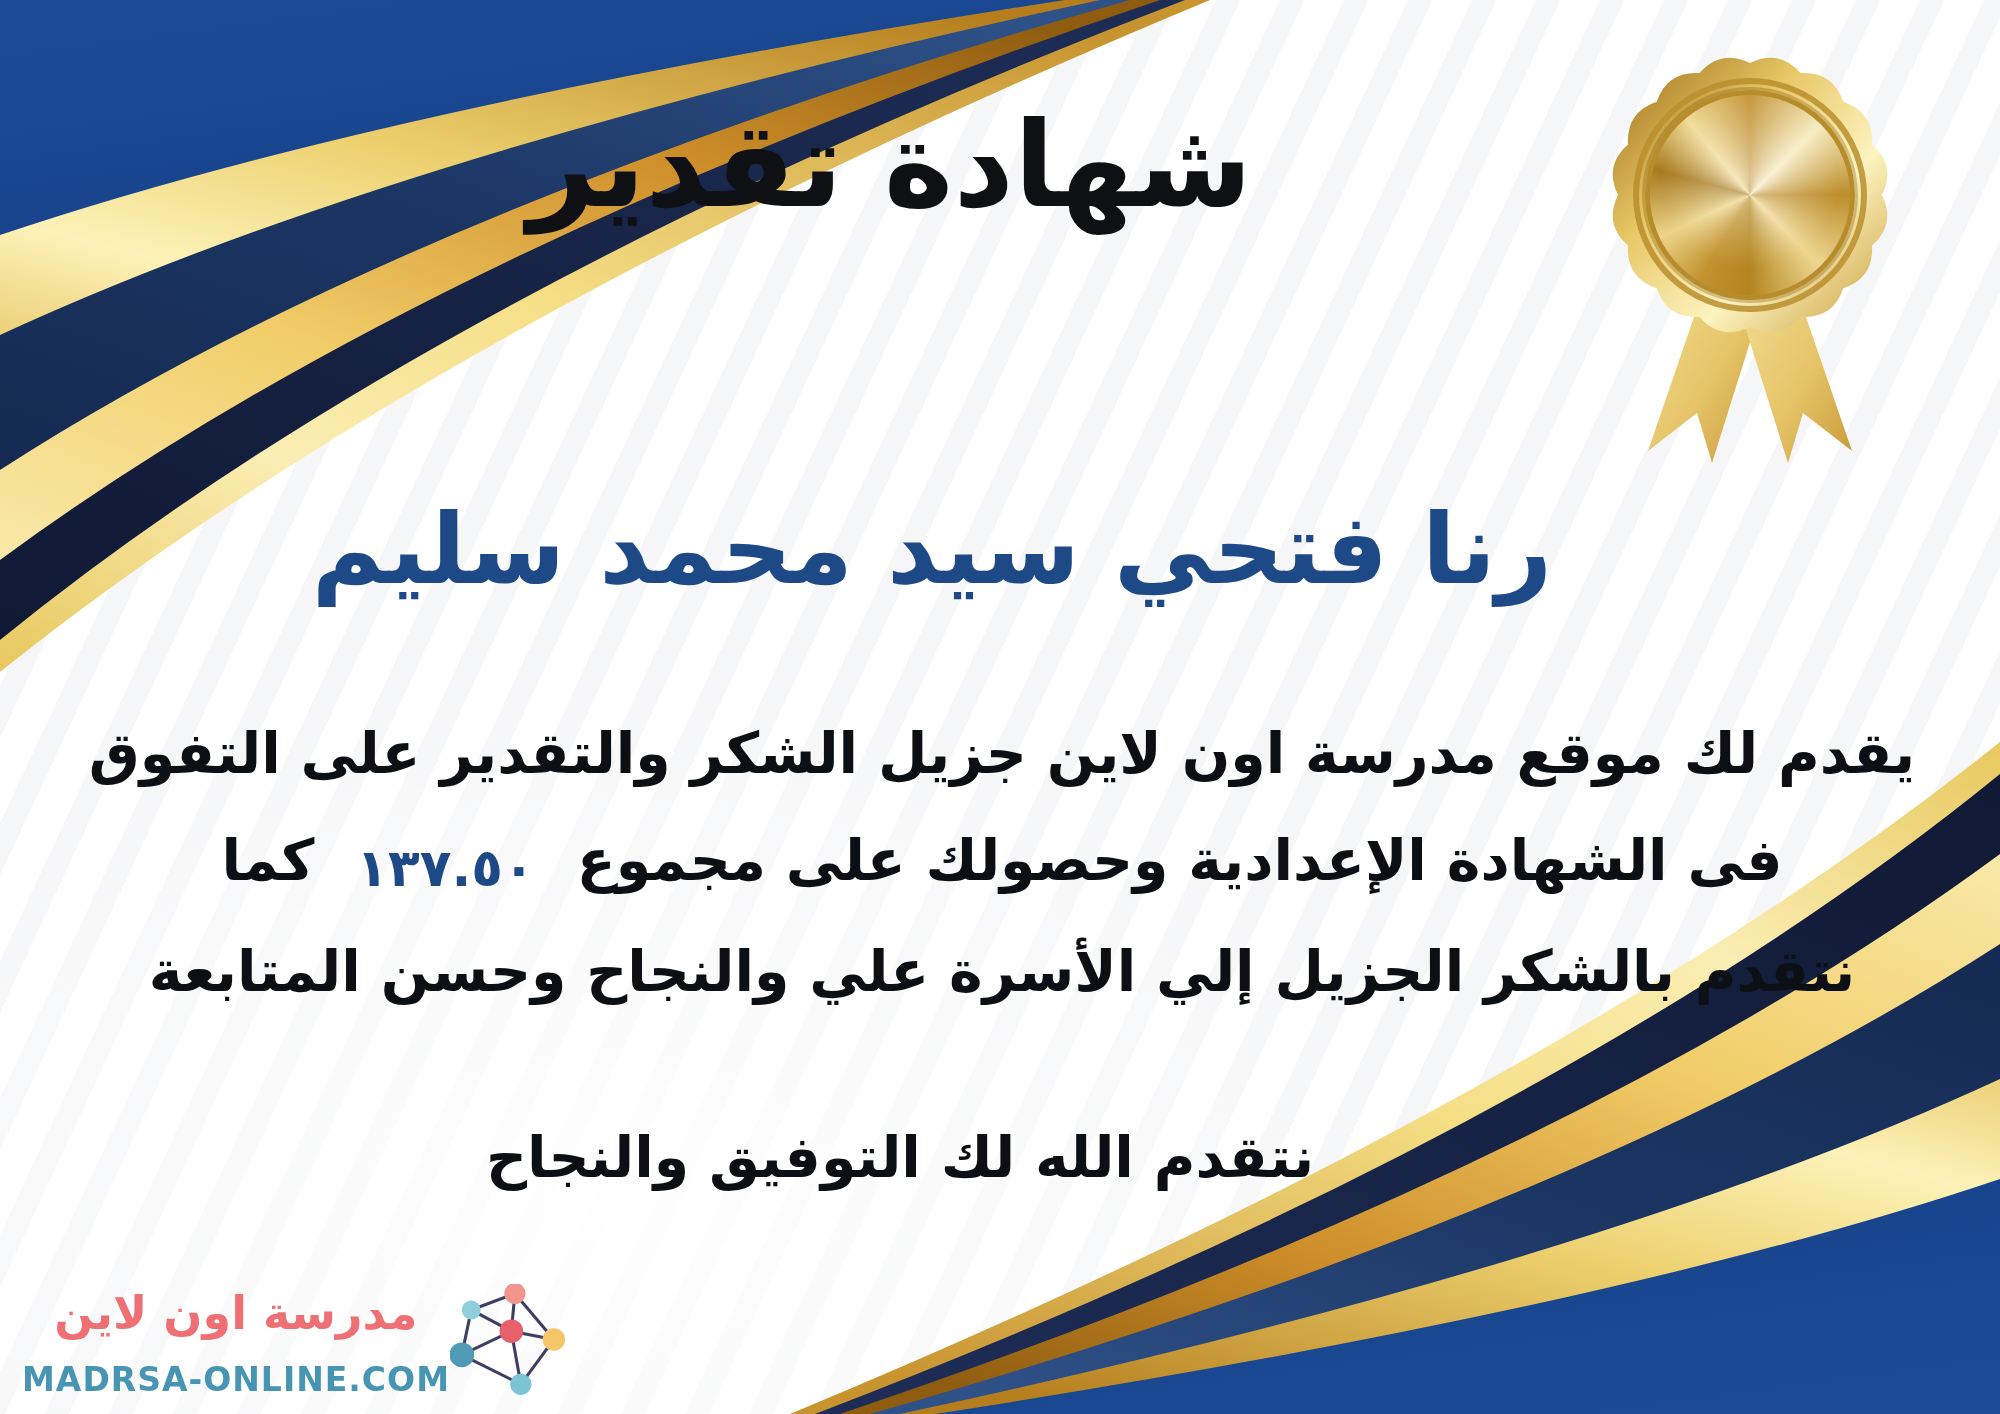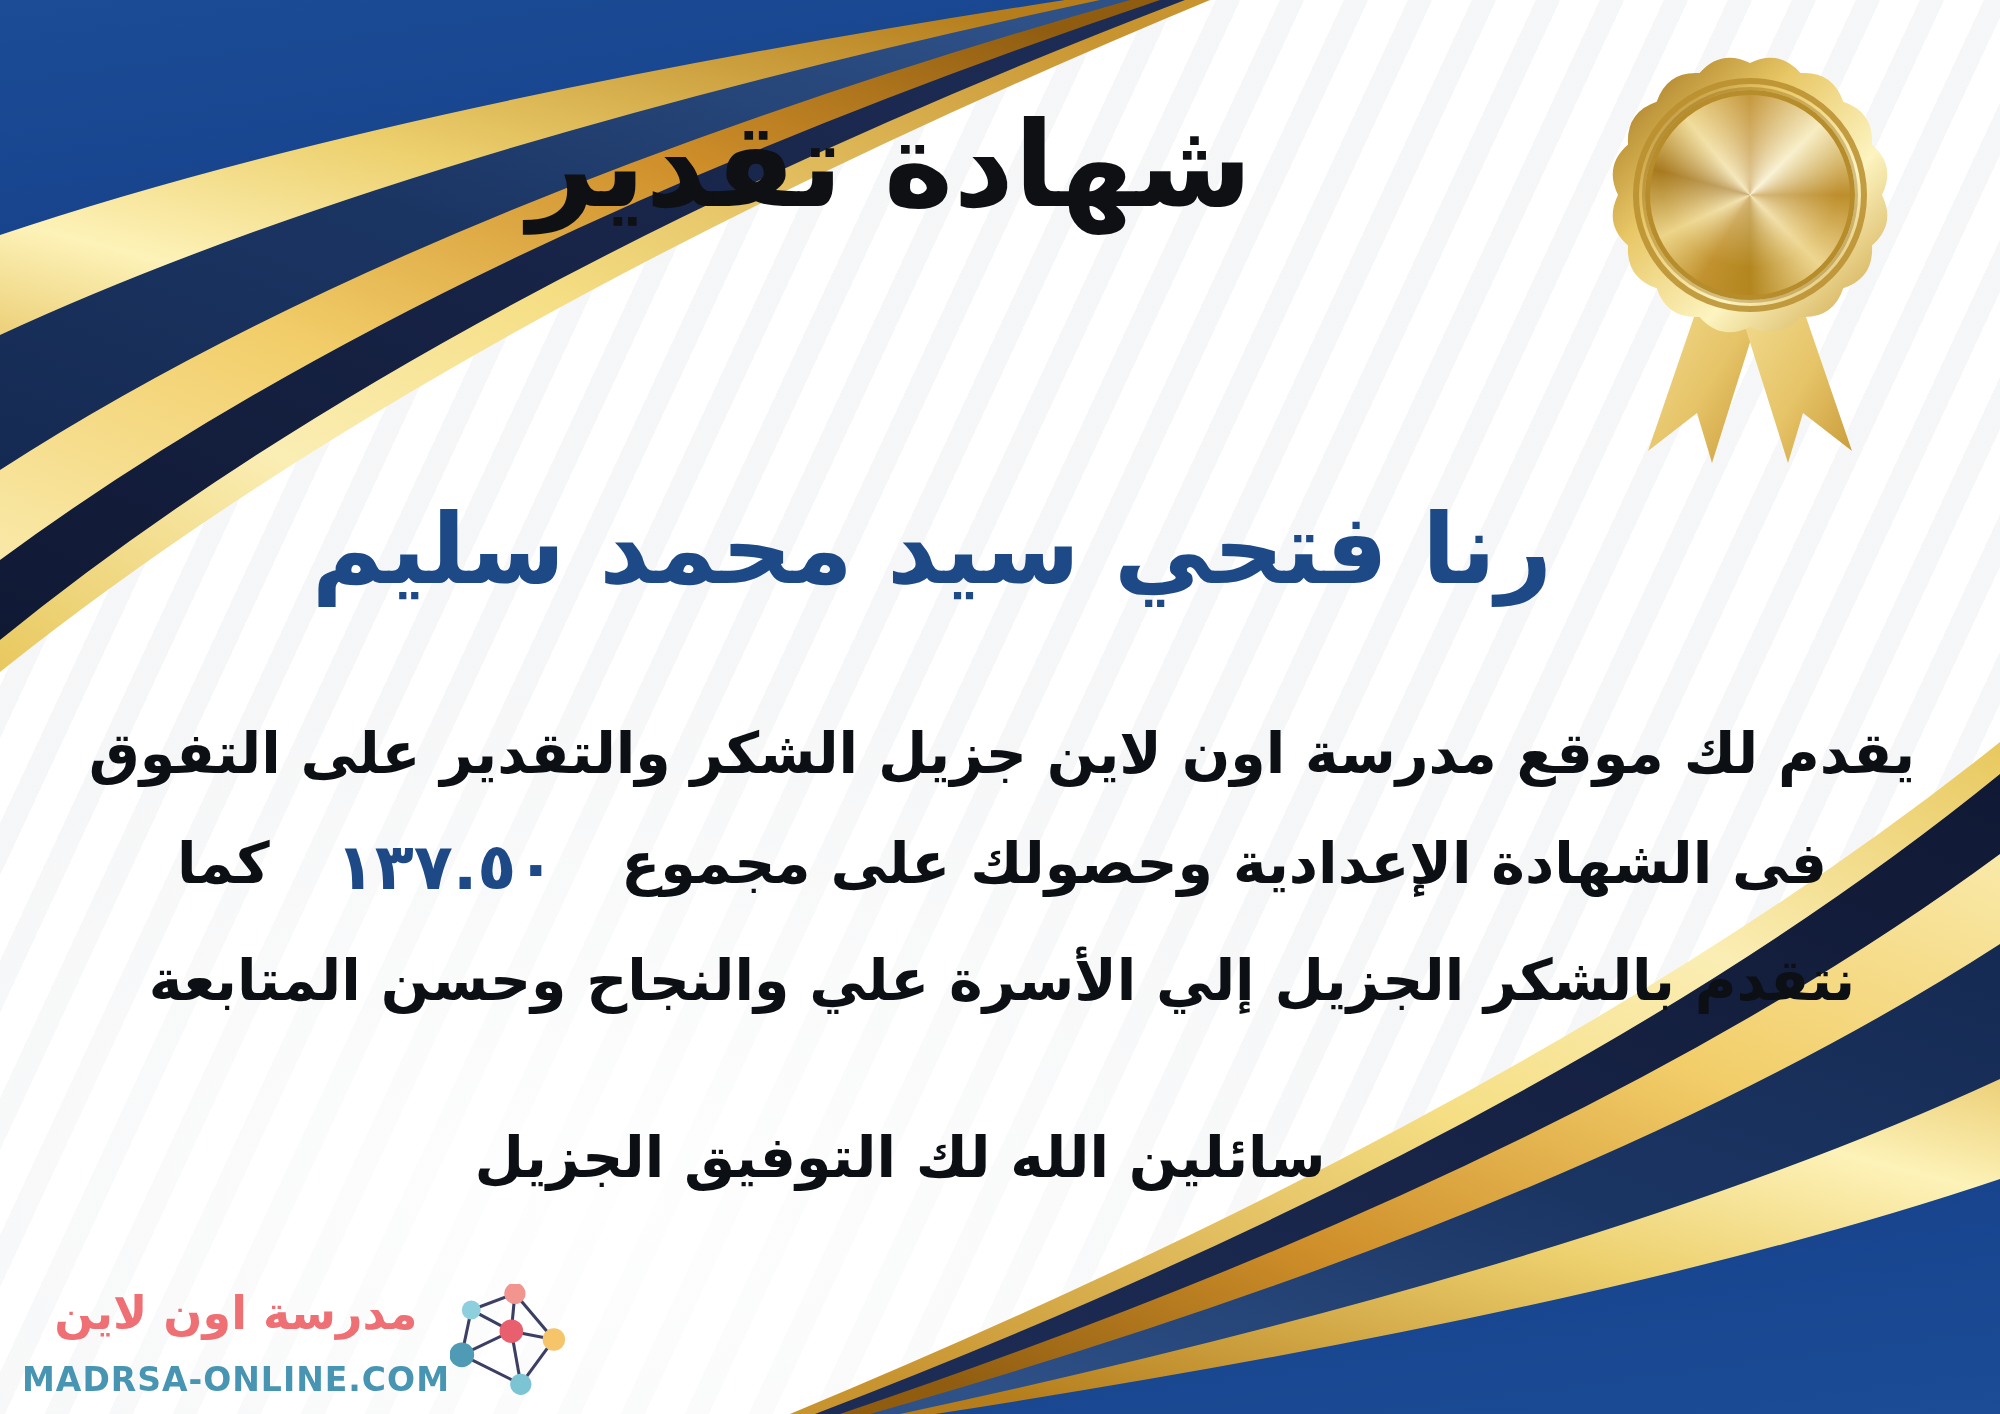--- a/index.html
+++ b/index.html
@@ -21,21 +21,21 @@
   .student-name{
     position:absolute;top:492px;left:0;width:1864px;text-align:center;
     font-size:98px;font-weight:bold;color:#1d4a87;direction:rtl;
   }
   .body-text{
     position:absolute;top:700px;left:32px;width:1940px;text-align:center;
     font-size:57px;font-weight:bold;color:#0c0f14;direction:rtl;line-height:1.88;
   }
   .body-text .line{white-space:nowrap;}
   .score{
-    color:#1d4a87;font-size:64px;font-weight:bold;margin:0 66px;vertical-align:-6px;
+    color:#1d4a87;font-size:52px;font-weight:bold;margin:0 42px;vertical-align:-6px;
     letter-spacing:2px;
   }
   .closing{
     position:absolute;top:1124px;left:0;width:1800px;text-align:center;
     font-size:57px;font-weight:bold;color:#0c0f14;direction:rtl;
   }
 
   
   .medal{position:absolute;left:1600px;top:55px;width:300px;height:440px;}
   .medal svg{position:absolute;inset:0;}
@@ -149,21 +149,21 @@
     </div>
 
     <div class="student-name">رنا فتحي سيد محمد سليم</div>
 
     <div class="body-text">
       <div class="line">يقدم لك موقع مدرسة اون لاين جزيل الشكر  والتقدير على التفوق</div>
       <div class="line"><span>فى الشهادة الإعدادية وحصولك على مجموع</span><span class="score">١٣٧.٥٠</span><span>كما</span></div>
       <div class="line">نتقدم  بالشكر الجزيل إلي الأسرة علي والنجاح وحسن المتابعة</div>
     </div>
 
-    <div class="closing">سائلين الله لك التوفيق  الجزيل</div>
+    <div class="closing">نتقدم الله لك التوفيق  والنجاح</div>
 
     <div class="logo">
       <div class="logo-text">
         <div class="logo-ar">مدرسة اون لاين</div>
         <div class="logo-url">MADRSA-ONLINE.COM</div>
       </div>
       <svg class="logo-icon" viewBox="0 0 100 100" aria-hidden="true">
         <g stroke="#3c3f63" stroke-width="2.6">
           <line x1="55" y1="8" x2="18" y2="22"></line>
           <line x1="55" y1="8" x2="52" y2="40"></line>

